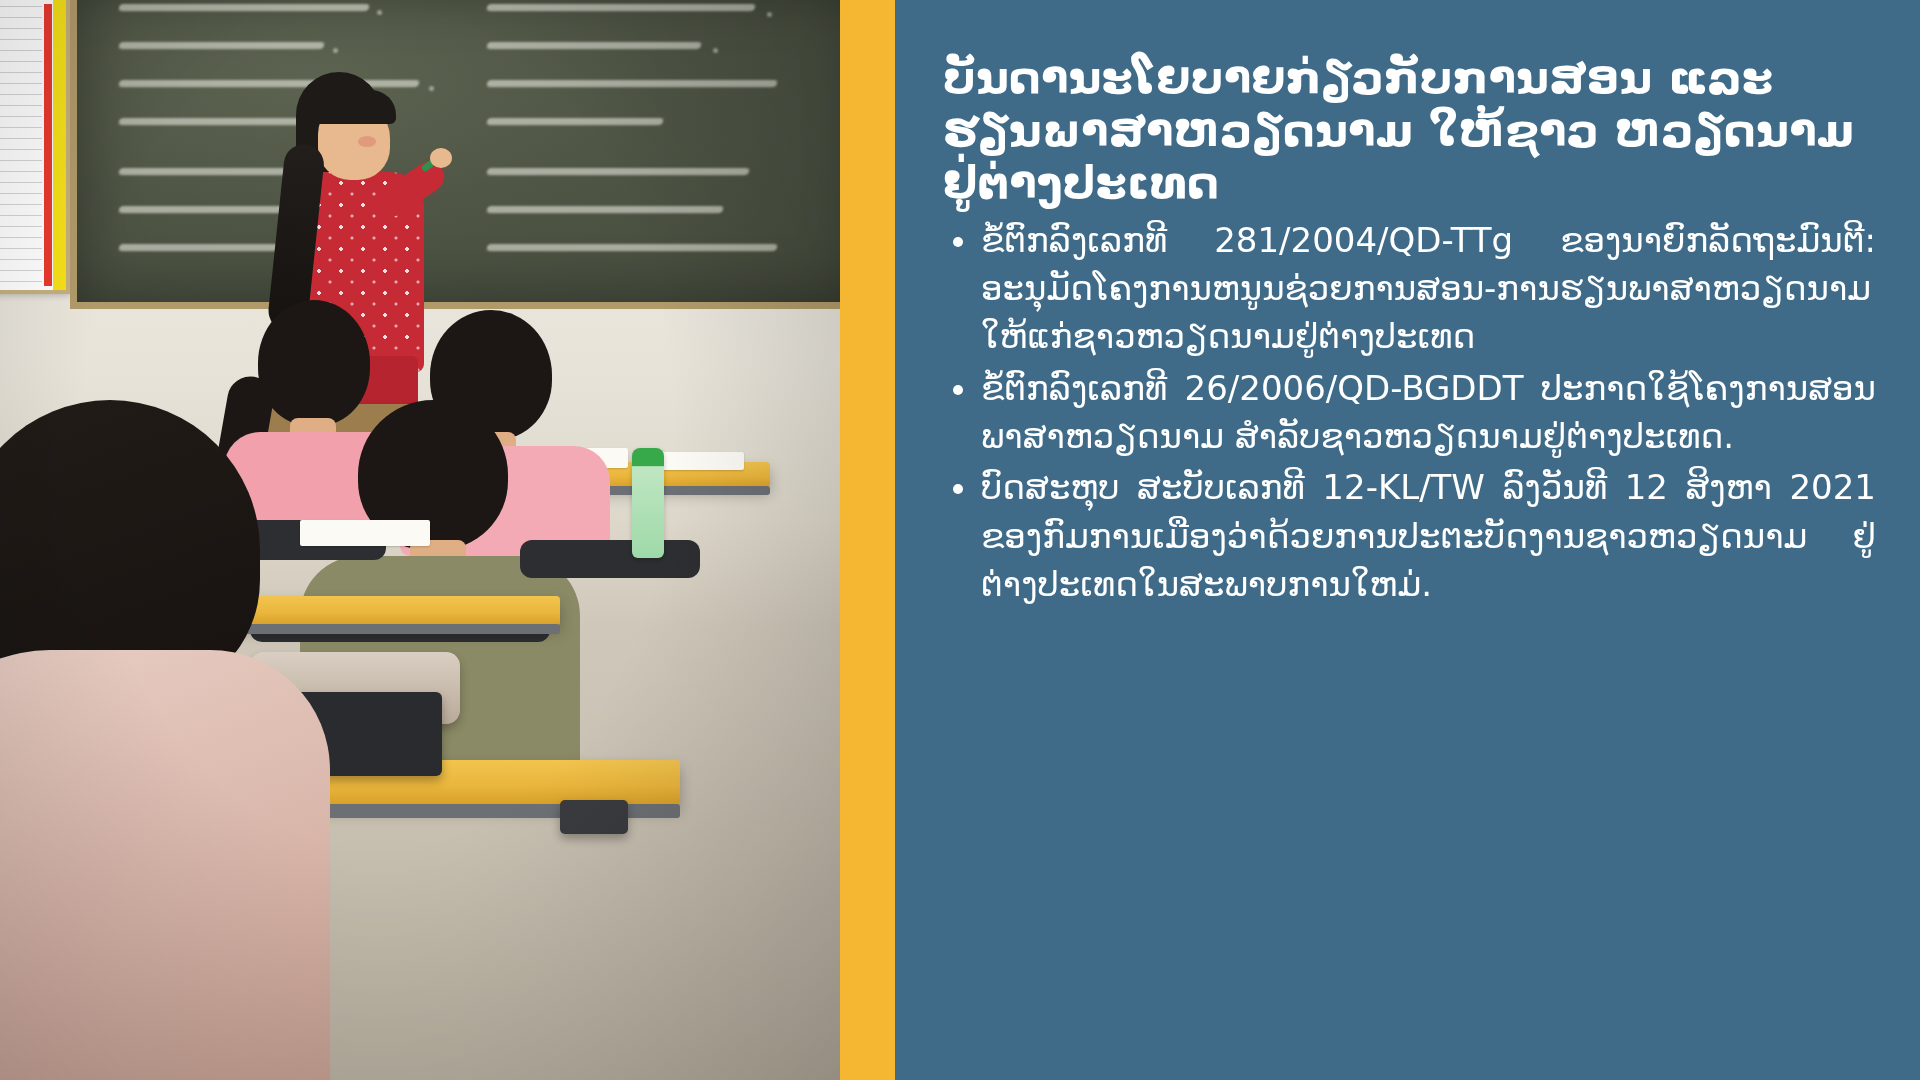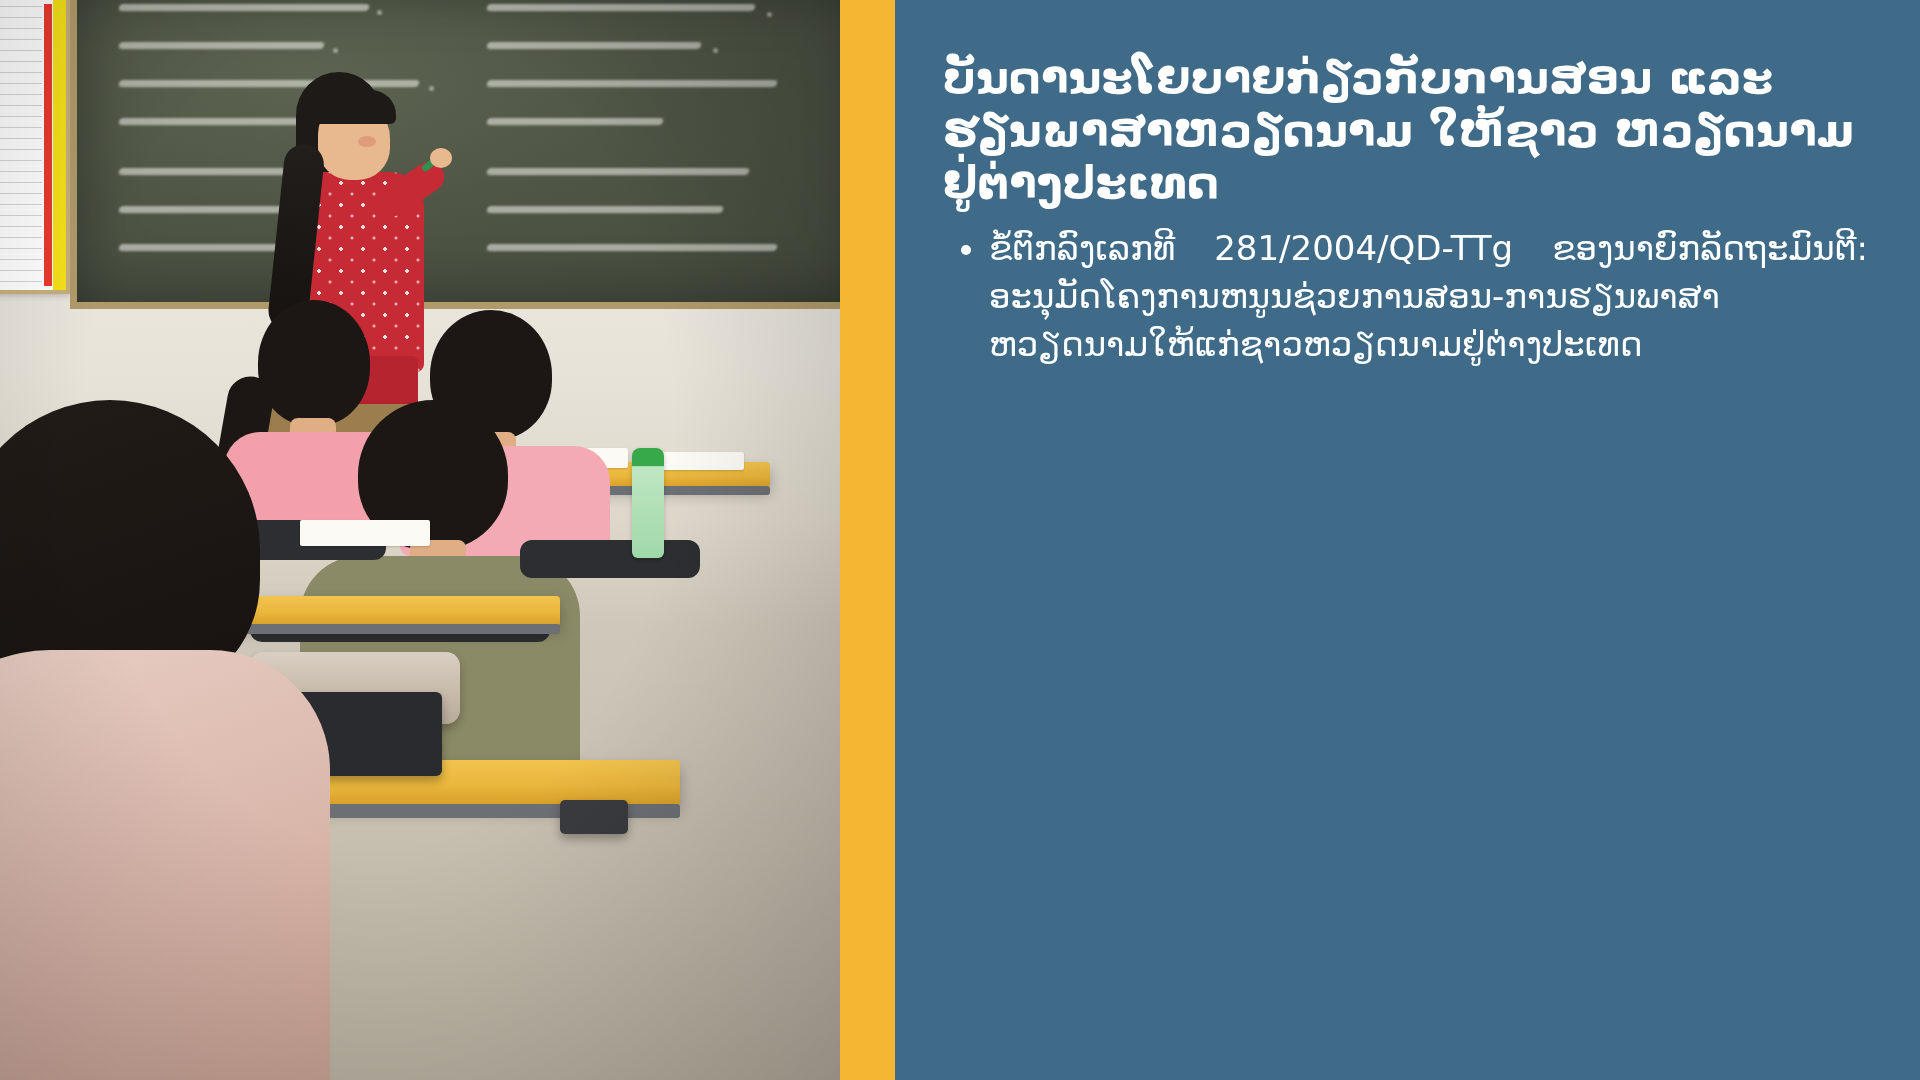--- a/index.html
+++ b/index.html
@@ -258,21 +258,21 @@
     font-weight: bold;
     font-size: 45px;
     line-height: 1.17;
     letter-spacing: 0.2px;
     margin: 0 0 6px 0;
     color: #ffffff;
   }
 
   .bullet-list {
     list-style: none;
-    margin: 8px;
+    margin: 0;
     padding: 0;
   }
   .bullet-item {
     position: relative;
     padding-left: 38px;
     margin: 0 0 3px 0;
     font-size: 34px;
     line-height: 1.42;
     text-align: justify;
     color: #ffffff;
@@ -391,16 +391,18 @@
   </div>
 
   <div class="divider"></div>
 
   <div class="content-panel">
 
     <h1 class="slide-title">ບັນດານະໂຍບາຍກ່ຽວກັບການສອນ ແລະ ຮຽນພາສາຫວຽດນາມ ໃຫ້ຊາວ ຫວຽດນາມ ຢູ່ຕ່າງປະເທດ</h1>
 
     <ul class="bullet-list">
       <li class="bullet-item">ຂໍ້ຕົກລົງເລກທີ 281/2004/QD-TTg ຂອງນາຍົກລັດຖະມົນຕີ: ອະນຸມັດໂຄງການຫນູນຊ່ວຍການສອນ-ການຮຽນພາສາຫວຽດນາມໃຫ້ແກ່ຊາວຫວຽດນາມຢູ່ຕ່າງປະເທດ</li>
+      <li class="bullet-item">ຂໍ້ຕົກລົງເລກທີ 26/2006/QD-BGDDT ປະກາດໃຊ້ໂຄງການສອນພາສາຫວຽດນາມ ສຳລັບຊາວຫວຽດນາມຢູ່ຕ່າງປະເທດ.</li>
+      <li class="bullet-item">ບົດສະຫຸບ ສະບັບເລກທີ 12-KL/TW ລົງວັນທີ 12 ສິງຫາ 2021 ຂອງກົມການເມືອງວ່າດ້ວຍການປະຕະບັດງານຊາວຫວຽດນາມ ຢູ່ຕ່າງປະເທດໃນສະພາບການໃຫມ່.</li>
     </ul>
 
   </div>
 </div>
 
 </body></html>

